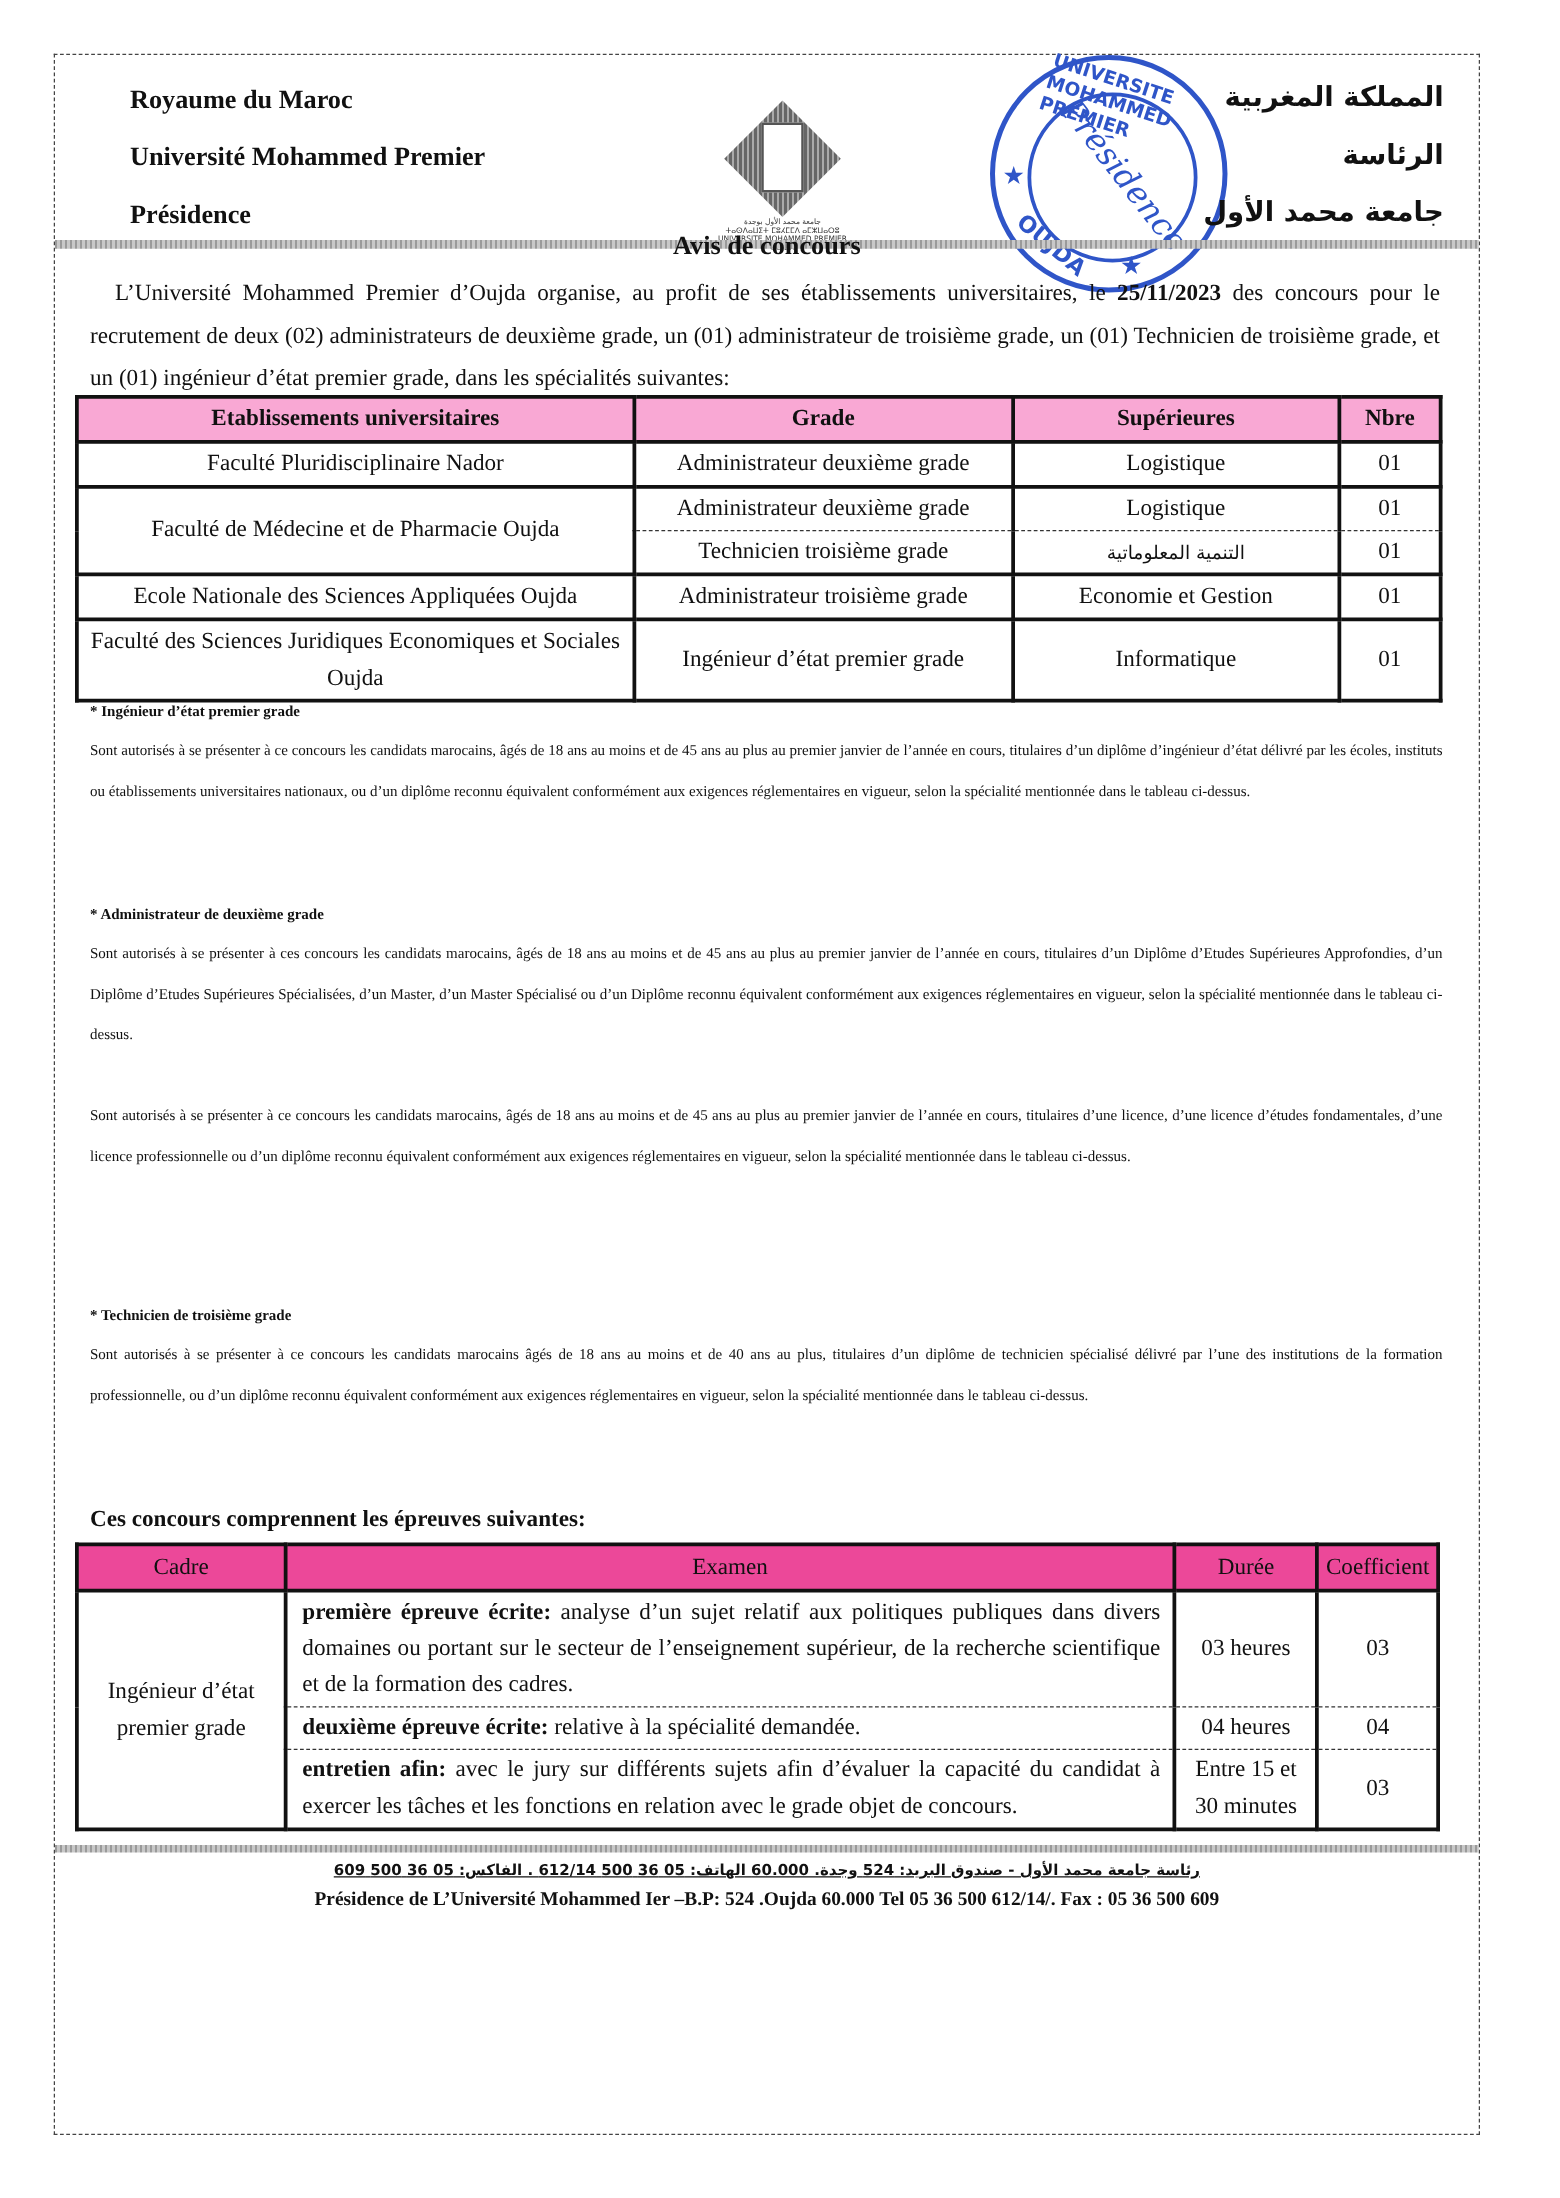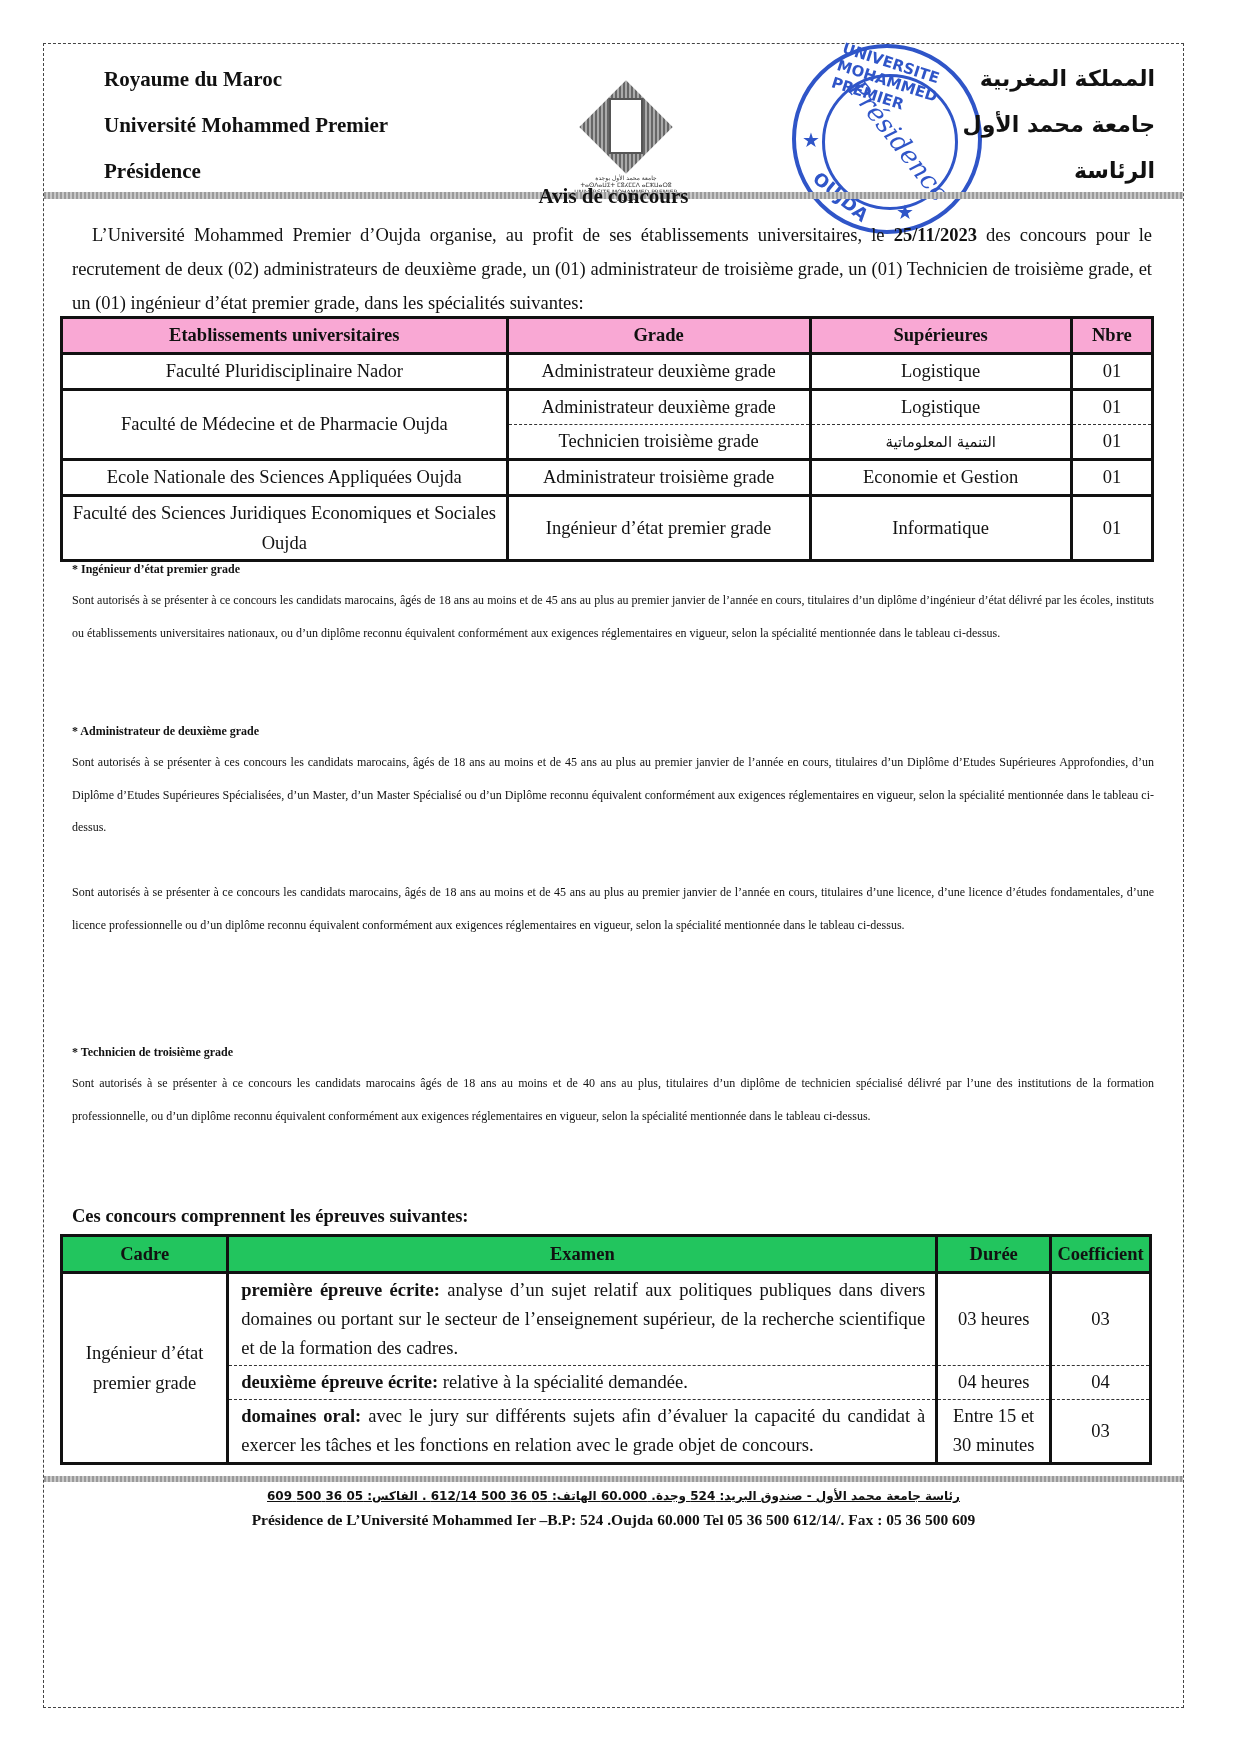--- a/index.html
+++ b/index.html
@@ -37,21 +37,21 @@
   .t1 th, .t1 td { border: 3px solid #111; font-size: 18.5px; text-align: center; padding: 0 6px; font-weight: normal; }
   .t1 th { background: #f9a8d4; font-weight: bold; height: 33px; }
   .t1 td { height: 33px; }
   .t1 .dash-bottom { border-bottom: 1px dashed #333; }
   .t1 .dash-top { border-top: 1px dashed #333; }
   .section { position: absolute; left: 28px; width: 1082px; font-size: 12px; line-height: 32.5px; text-align: justify; }
   .section .heading { font-weight: bold; line-height: 30px; }
   .ces { position: absolute; left: 28px; top: 1162px; font-weight: bold; font-size: 18.5px; }
   .t2 { left: 16px; top: 1190px; width: 1092px; }
   .t2 th, .t2 td { border: 3px solid #111; font-size: 18.5px; font-weight: normal; }
-  .t2 th { background: #22c55e; font-weight: bold; height: 32px; text-align: center; }
+  .t2 th { background: #ec4899; font-weight: normal; height: 32px; text-align: center; }
   .t2 td { text-align: center; vertical-align: middle; }
   .t2 td.exam { text-align: justify; padding: 2px 10px 2px 12px; line-height: 29px; vertical-align: top; }
   .t2 .d-bot { border-bottom: 1px dashed #333; }
   .t2 .d-top { border-top: 1px dashed #333; }
   .t2 b { font-weight: bold; }
   .footer-bar { position: absolute; left: 0; top: 1432px; width: 100%; height: 6px;
                 background: repeating-linear-gradient(90deg,#9a9a9a 0 2px,#c8c8c8 2px 4px); }
   .footer { position: absolute; left: 0; width: 100%; top: 1440px; text-align: center; font-size: 15.5px; font-weight: bold; line-height: 24px; }
   .footer .ar { direction: rtl; font-family: "DejaVu Sans", sans-serif; font-size: 12px; text-decoration: underline; }
 </style>
@@ -81,22 +81,22 @@
       <div class="stamp-inner"></div>
       <div class="stamp-ring-text" style="left:38px; top:12px; transform:rotate(18deg);">UNIVERSITE MOHAMMED PREMIER</div>
       <div class="stamp-ring-text" style="left:12px; top:138px; transform:rotate(40deg); font-size:18px;">OUJDA</div>
       <div class="stamp-center">Présidence</div>
       <div class="stamp-star" style="left:6px; top:80px;">★</div>
       <div class="stamp-star" style="left:100px; top:152px;">★</div>
     </div>
 
     <div class="hdr-right">
       <div>المملكة المغربية</div>
+      <div>الرئاسة</div>
       <div>جامعة محمد الأول</div>
-      <div>الرئاسة</div>
     </div>
 
     <div class="hdr-bar"></div>
   </div>
 
   <div class="title">Avis de concours</div>
 
   <div class="intro">
     <span class="indent">L’Université Mohammed Premier d’Oujda organise, au profit de ses établissements universitaires, le </span><b>25/11/2023</b><span> des concours pour le recrutement de deux (02) administrateurs de deuxième grade, un (01) administrateur de troisième grade, un (01) Technicien de troisième grade, et un (01) ingénieur d’état premier grade, dans les spécialités suivantes:</span>
   </div>
@@ -191,21 +191,21 @@
         <td class="exam d-bot"><b>première épreuve écrite:</b><span> analyse d’un sujet relatif aux politiques publiques dans divers domaines ou portant sur le secteur de l’enseignement supérieur, de la recherche scientifique et de la formation des cadres.</span></td>
         <td class="d-bot">03 heures</td>
         <td class="d-bot">03</td>
       </tr>
       <tr>
         <td class="exam d-top d-bot"><b>deuxième épreuve écrite:</b><span> relative à la spécialité demandée.</span></td>
         <td class="d-top d-bot">04 heures</td>
         <td class="d-top d-bot">04</td>
       </tr>
       <tr>
-        <td class="exam d-top"><b>domaines oral:</b><span> avec le jury sur différents sujets afin d’évaluer la capacité du candidat à exercer les tâches et les fonctions en relation avec le grade objet de concours.</span></td>
+        <td class="exam d-top"><b>entretien afin:</b><span> avec le jury sur différents sujets afin d’évaluer la capacité du candidat à exercer les tâches et les fonctions en relation avec le grade objet de concours.</span></td>
         <td class="d-top" style="line-height:29px; padding:0 14px;">Entre 15 et 30 minutes</td>
         <td class="d-top">03</td>
       </tr>
     </tbody>
   </table>
 
   <div class="footer-bar"></div>
   <div class="footer">
     <div class="ar">رئاسة جامعة محمد الأول - صندوق البريد: 524 وجدة. 60.000 الهاتف: 05 36 500 612/14 . الفاكس: 05 36 500 609</div>
     <div>Présidence de L’Université Mohammed Ier –B.P: 524 .Oujda 60.000 Tel 05 36 500 612/14/. Fax : 05 36 500 609</div>

